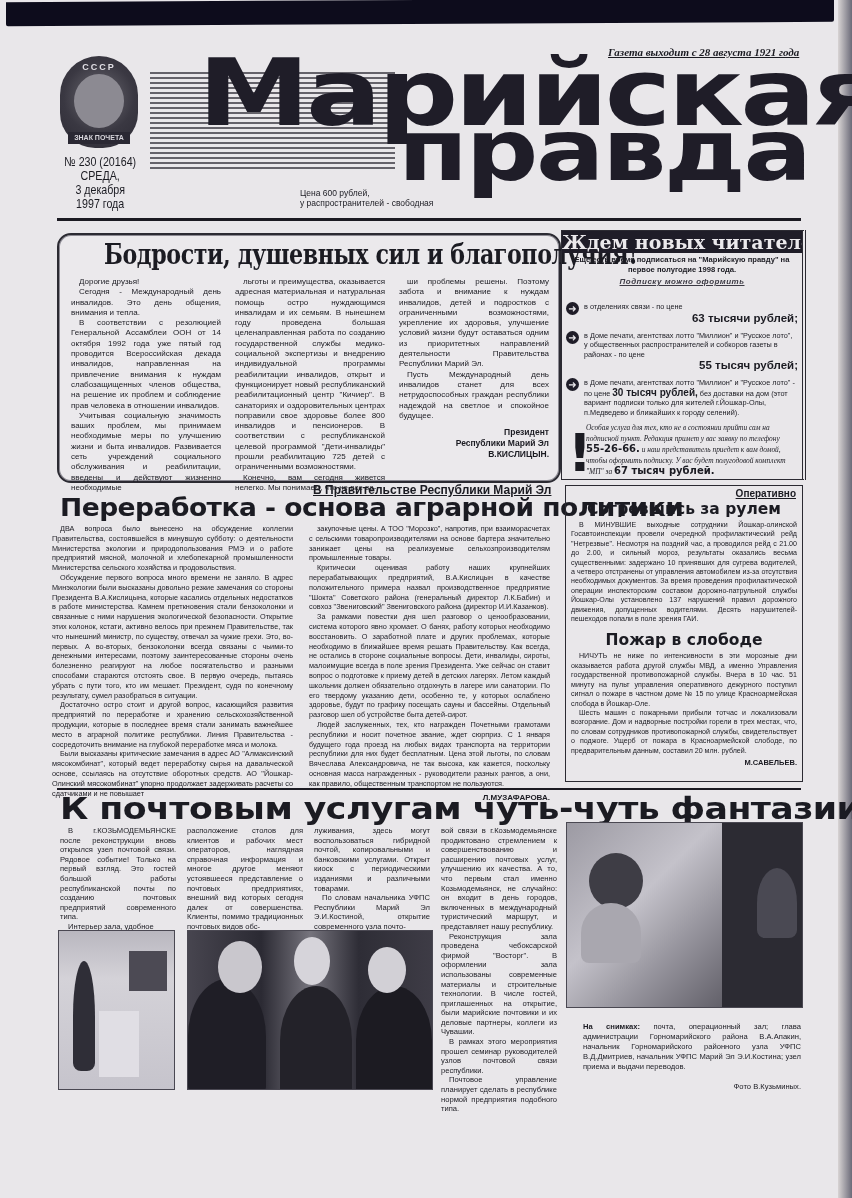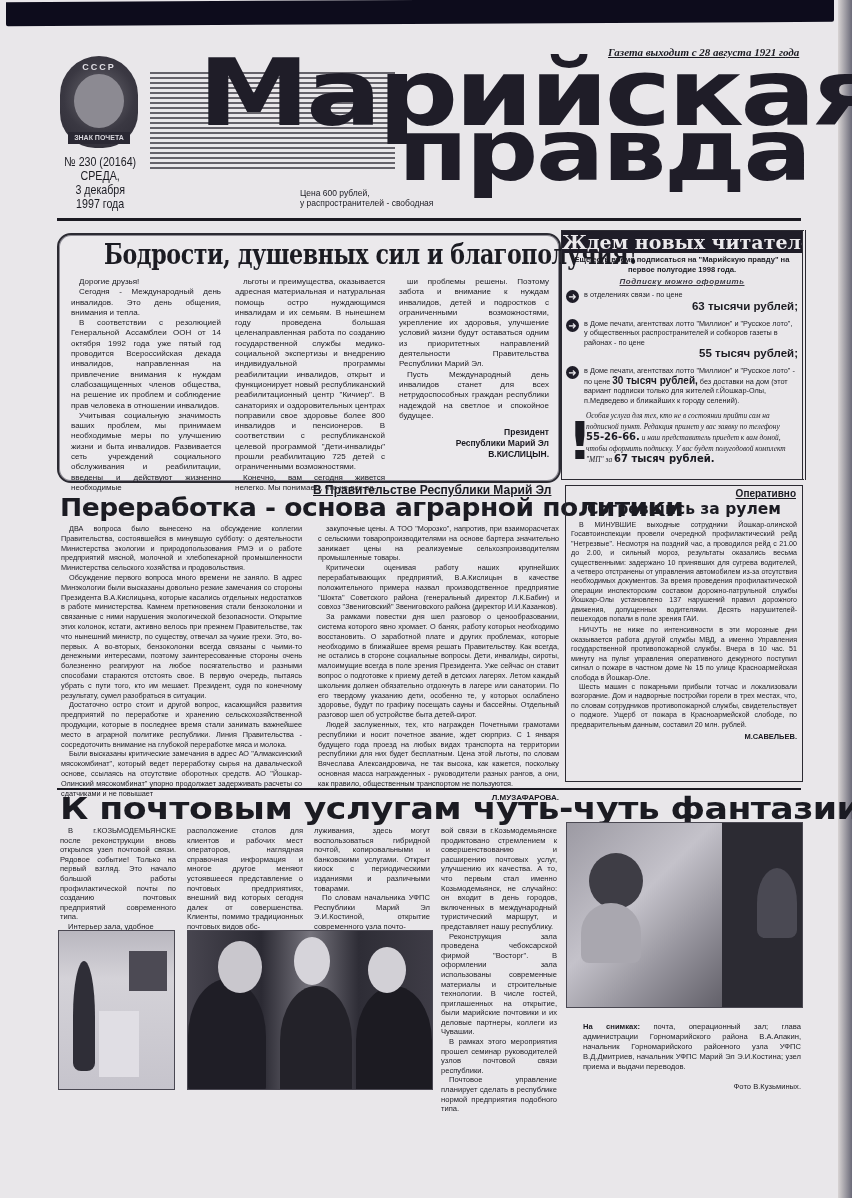--- a/index.html
+++ b/index.html
@@ -24,32 +24,32 @@
   .greet { position:absolute; left:57px; top:233px; width:500px; height:246px; border:2px solid #2b2a32; border-radius:14px; background:#ebe9ec; box-shadow:0 0 0 1px #8b8992 inset; }
   .greet h1 { margin:4px 0 0 0; text-align:center; font-family:"DejaVu Serif", serif; font-weight:bold; font-size:27px; letter-spacing:-0.5px; transform:scaleX(0.82); transform-origin:center top; white-space:nowrap; }
   .cols3 { position:absolute; left:12px; top:42px; width:478px; display:flex; gap:14px; }
   .col { flex:1; font-size:8px; line-height:10.3px; text-align:justify; }
   .col p { margin:0; text-indent:8px; }
   .sig { text-align:right; font-weight:bold; font-size:8.5px; line-height:11px; margin-top:6px; }
   
   .subs { position:absolute; left:561px; top:230px; width:240px; height:248px; border:1px solid #2b2a32; border-right:4px double #2b2a32; }
   .subs-title { background:#1f1d28; color:#ebe9ec; font-family:"DejaVu Serif", serif; font-weight:bold; font-size:19px; text-align:center; height:22px; line-height:22px; transform:scaleX(1); white-space:nowrap; overflow:hidden; }
   .subs-lead { font-size:7.6px; font-weight:bold; text-align:center; line-height:10px; margin:2px 4px; }
-  .subs-sub { font-size:8px; font-weight:bold; text-align:center; font-style:italic; letter-spacing:0.5px; margin:2px 0 4px; color:#3c3a44; text-decoration:underline; }
+  .subs-sub { font-size:8px; font-weight:bold; text-align:center; font-style:italic; letter-spacing:0.5px; margin:2px 0 16px; color:#3c3a44; text-decoration:underline; }
   .opt { position:relative; padding-left:18px; font-size:7.3px; line-height:9.5px; margin:0 4px 6px 4px; }
   .opt .arrow { position:absolute; left:0; top:0; width:13px; height:13px; border-radius:50%; background:#1f1d28; color:#ebe9ec; font-size:10px; line-height:13px; text-align:center; }
   .opt .big { display:block; text-align:right; font-size:11.5px; font-weight:bold; line-height:13px; }
   .opt .inl { font-size:10px; font-weight:bold; }
   .special { position:relative; padding-left:20px; margin:2px 4px 0 4px; font-family:"Liberation Serif", serif; font-style:italic; font-size:7.4px; line-height:10.5px; }
   .special .excl { position:absolute; left:2px; top:0; font-family:"DejaVu Sans", sans-serif; font-weight:bold; font-style:normal; font-size:52px; line-height:60px; }
   .special .b { font-family:"DejaVu Sans", sans-serif; font-style:normal; font-weight:bold; font-size:10px; }
   
   .section-label { position:absolute; left:313px; top:483px; font-size:12px; font-weight:bold; text-decoration:underline; white-space:nowrap; }
   .agri-title { position:absolute; left:60px; top:492px; font-family:"DejaVu Sans", sans-serif; font-weight:bold; font-size:25.5px; letter-spacing:-0.5px; white-space:nowrap; transform:scaleX(1.04); transform-origin:left top; }
-  .agri { position:absolute; left:61px; top:524px; width:498px; display:flex; gap:16px; }
+  .agri { position:absolute; left:52px; top:524px; width:498px; display:flex; gap:16px; }
   .agri .col { font-size:7.3px; line-height:9.8px; }
   .byline { text-align:right; font-weight:bold; font-size:8px; margin-top:4px; }
   
   .oper { position:absolute; left:565px; top:485px; width:236px; height:295px; border:1.5px solid #2b2a32; }
   .oper-label { text-align:right; font-size:10px; font-weight:bold; text-decoration:underline; margin:2px 6px 0 0; }
   .oper h2 { margin:0; text-align:center; font-family:"DejaVu Sans", sans-serif; font-weight:bold; font-size:15.5px; line-height:20px; }
   .oper .col { font-size:7.1px; line-height:9.4px; padding:2px 5px 0 5px; }
   .oper .byline { margin:2px 5px 0 0; font-size:7.5px; }
   
   .rule-post { position:absolute; left:57px; top:788px; width:744px; height:2px; background:#1b1a22; }
@@ -163,32 +163,33 @@
       <p>За рамками повестки дня шел разговор о ценообразовании, система которого явно хромает. О банях, работу которых необходимо восстановить. О заработной плате и других проблемах, которые необходимо в ближайшее время решать Правительству. Как всегда, не остались в стороне социальные вопросы. Дети, инвалиды, сироты, малоимущие всегда в поле зрения Президента. Уже сейчас он ставит вопрос о подготовке к приему детей в детских лагерях. Летом каждый школьник должен обязательно отдохнуть в лагере или санатории. По его твердому указанию дети, особенно те, у которых ослаблено здоровье, будут по графику посещать сауны и бассейны. Отдельный разговор шел об устройстве быта детей-сирот.</p>
       <p>Людей заслуженных, тех, кто награжден Почетными грамотами республики и носит почетное звание, ждет сюрприз. С 1 января будущего года проезд на любых видах транспорта на территории республики для них будет бесплатным. Цена этой льготы, по словам Вячеслава Александровича, не так высока, как кажется, поскольку основная масса награжденных - руководители разных рангов, а они, как правило, общественным транспортом не пользуются.</p>
       <div class="byline">Л.МУЗАФАРОВА.</div>
     </div>
   </div>
 
   <div class="oper">
     <div class="oper-label">Оперативно</div>
     <h2>Согревшись за рулем</h2>
     <div class="col" style="text-indent:8px;">В МИНУВШИЕ выходные сотрудники Йошкар-олинской Госавтоинспекции провели очередной профилактический рейд "Нетрезвые". Несмотря на поздний час, а проводился рейд с 21.00 до 2.00, и сильный мороз, результаты оказались весьма существенными: задержано 10 принявших для сугрева водителей, а четверо отстранены от управления автомобилем из-за отсутствия необходимых документов. За время проведения профилактической операции инспекторским составом дорожно-патрульной службы Йошкар-Олы установлено 137 нарушений правил дорожного движения, допущенных водителями. Десять нарушителей-пешеходов попали в поле зрения ГАИ.</div>
+    <h2 style="margin-top:6px;">Пожар в слободе</h2>
     <div class="col">
       <p>НИЧУТЬ не ниже по интенсивности в эти морозные дни оказывается работа другой службы МВД, а именно Управления государственной противопожарной службы. Вчера в 10 час. 51 минуту на пульт управления оперативного дежурного поступил сигнал о пожаре в частном доме № 15 по улице Красноармейская слобода в Йошкар-Оле.</p>
       <p>Шесть машин с пожарными прибыли тотчас и локализовали возгорание. Дом и надворные постройки горели в трех местах, что, по словам сотрудников противопожарной службы, свидетельствует о поджоге. Ущерб от пожара в Красноармейской слободе, по предварительным данным, составил 20 млн. рублей.</p>
     </div>
     <div class="byline">М.САВЕЛЬЕВ.</div>
   </div>
 
   <div class="rule-post"></div>
   <div class="post-title">К почтовым услугам чуть-чуть фантазии</div>
 
   <div class="pcol" style="left:60px;top:826px;width:116px;">
-    <p>В г.КОЗЬМОДЕМЬЯНСКЕ после реконструкции вновь открылся узел почтовой связи. Рядовое событие! Только на первый взгляд. Это начало большой работы профилактической почты по созданию почтовых предприятий современного типа.</p>
+    <p>В г.КОЗЬМОДЕМЬЯНСКЕ после реконструкции вновь открылся узел почтовой связи. Рядовое событие! Только на первый взгляд. Это гостей большой работы республиканской почты по созданию почтовых предприятий современного типа.</p>
     <p>Интерьер зала, удобное</p>
   </div>
   <div class="pcol" style="left:187px;top:826px;width:116px;">
     <p style="text-indent:0;">расположение столов для клиентов и рабочих мест операторов, наглядная справочная информация и многое другое меняют устоявшееся представление о почтовых предприятиях, внешний вид которых сегодня далек от совершенства. Клиенты, помимо традиционных почтовых видов обс-</p>
   </div>
   <div class="pcol" style="left:314px;top:826px;width:116px;">
     <p style="text-indent:0;">луживания, здесь могут воспользоваться гибридной почтой, копировальными и банковскими услугами. Открыт киоск с периодическими изданиями и различными товарами.</p>
     <p>По словам начальника УФПС Республики Марий Эл Э.И.Костиной, открытие современного узла почто-</p>
   </div>
   <div class="pcol" style="left:441px;top:826px;width:116px;">

